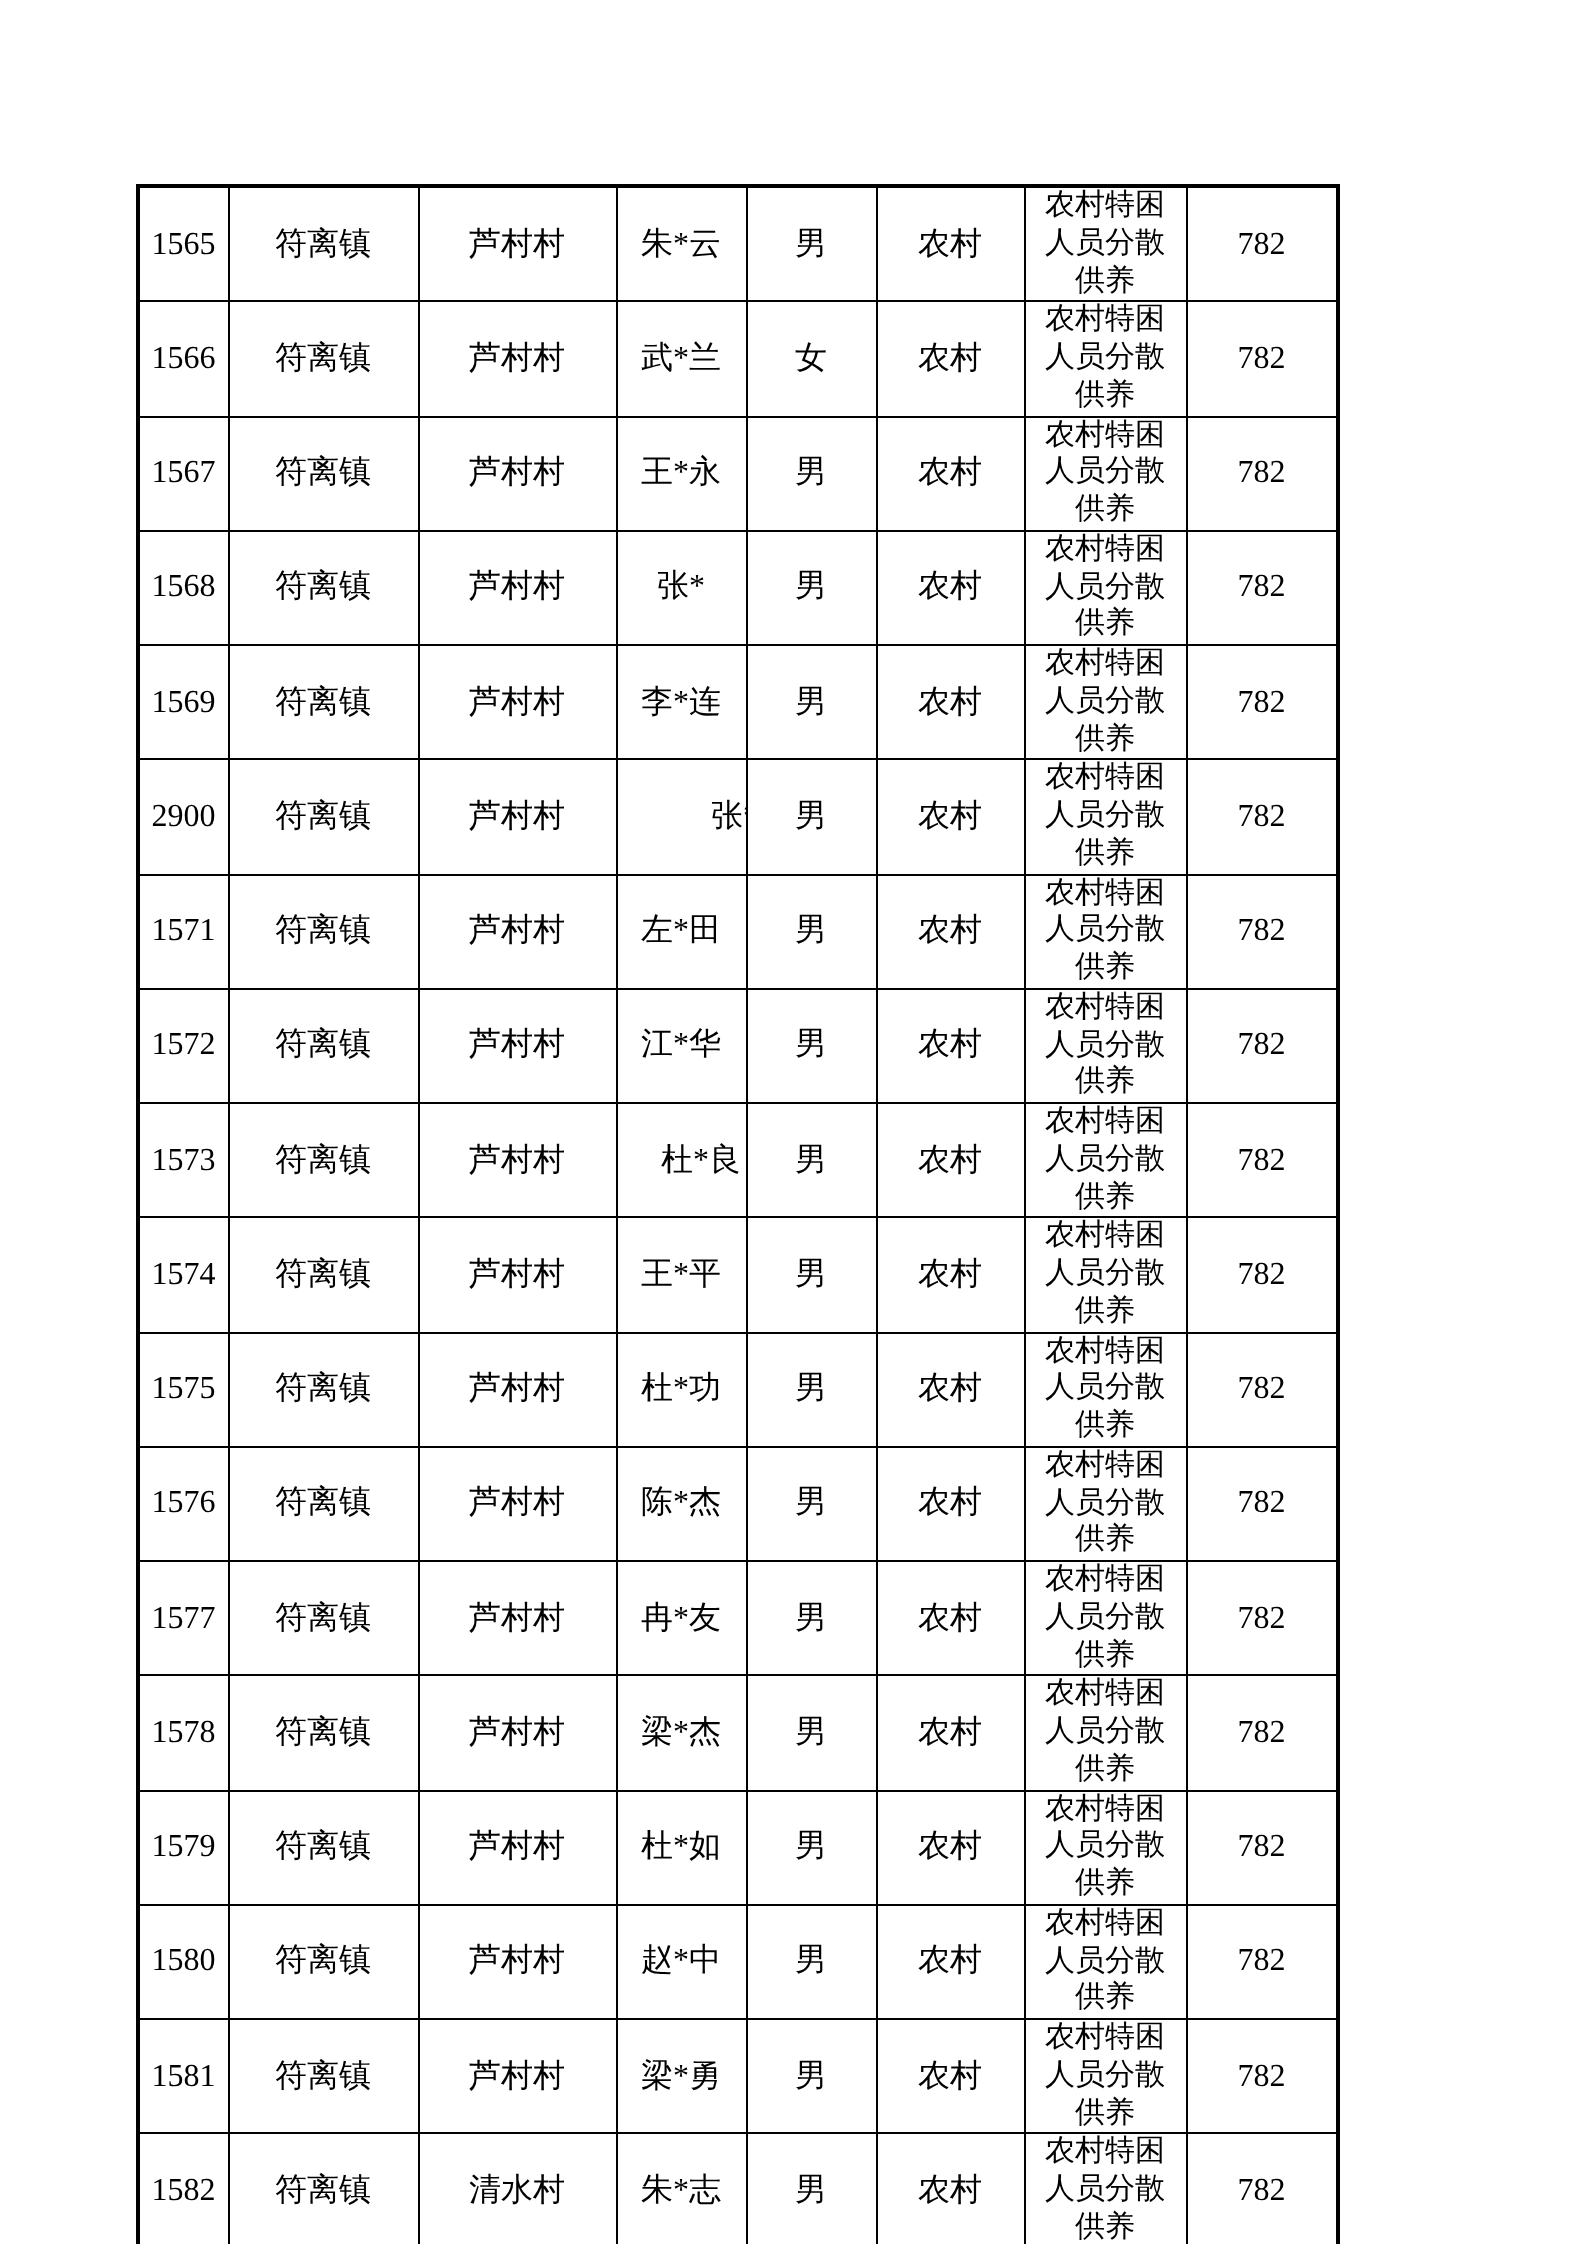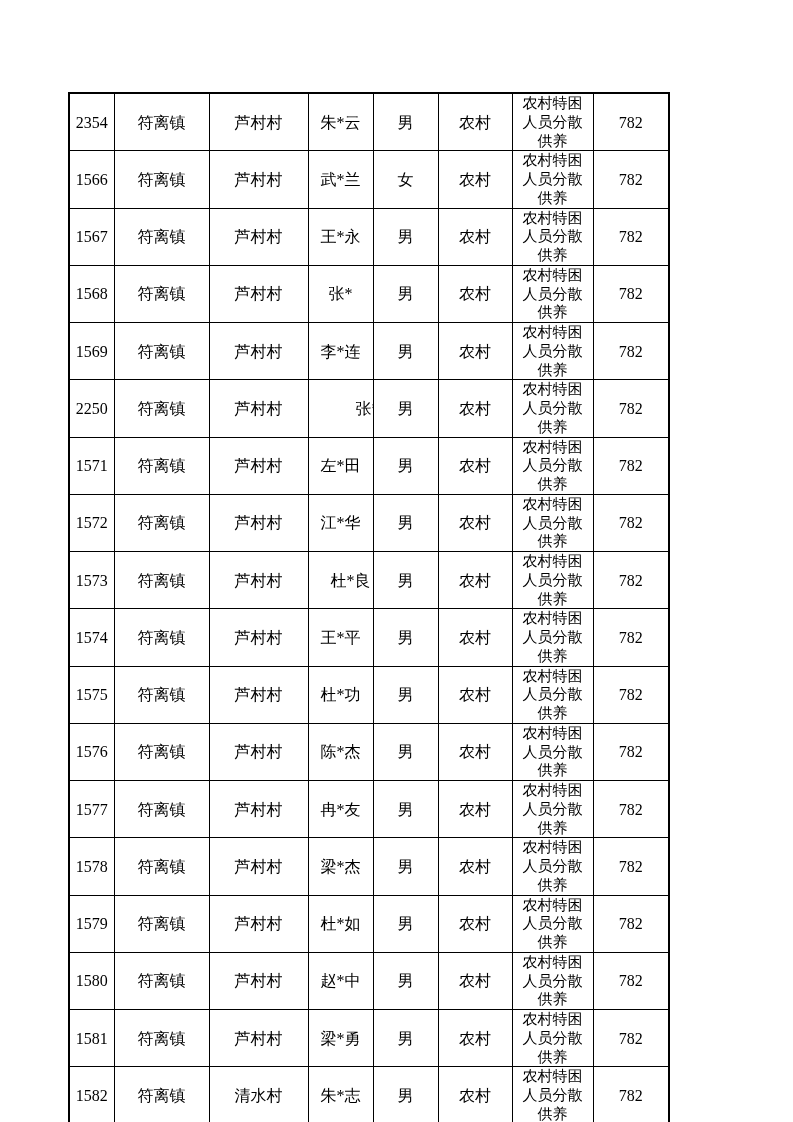--- a/index.html
+++ b/index.html
@@ -65,21 +65,21 @@
       <col class="c-town">
       <col class="c-village">
       <col class="c-name">
       <col class="c-gender">
       <col class="c-cat">
       <col class="c-type">
       <col class="c-amount">
     </colgroup>
     <tbody>
         <tr>
-    <td class="cell-index" style="border-color: rgb(0, 0, 0);">2354</td>
+    <td class="cell-index" style="border-color: rgb(0, 0, 0);">1565</td>
     <td class="cell-town" style="border-color: rgb(0, 0, 0);">符离镇</td>
     <td class="cell-village" style="border-color: rgb(0, 0, 0);">芦村村</td>
     <td class="cell-name" style="border-color: rgb(0, 0, 0);">朱*云</td>
     <td class="cell-gender" style="border-color: rgb(0, 0, 0);">男</td>
     <td class="cell-category" style="border-color: rgb(0, 0, 0);">农村</td>
     <td class="cell-support-type" style="border-color: rgb(0, 0, 0);">农村特困人员分散供养</td>
     <td class="cell-amount" style="border-color: rgb(0, 0, 0);">782</td>
   </tr>
         <tr>
     <td class="cell-index" style="border-color: rgb(0, 0, 0);">1566</td>
@@ -115,21 +115,21 @@
     <td class="cell-index" style="border-color: rgb(0, 0, 0);">1569</td>
     <td class="cell-town" style="border-color: rgb(0, 0, 0);">符离镇</td>
     <td class="cell-village" style="border-color: rgb(0, 0, 0);">芦村村</td>
     <td class="cell-name" style="border-color: rgb(0, 0, 0);">李*连</td>
     <td class="cell-gender" style="border-color: rgb(0, 0, 0);">男</td>
     <td class="cell-category" style="border-color: rgb(0, 0, 0);">农村</td>
     <td class="cell-support-type" style="border-color: rgb(0, 0, 0);">农村特困人员分散供养</td>
     <td class="cell-amount" style="border-color: rgb(0, 0, 0);">782</td>
   </tr>
         <tr>
-    <td class="cell-index" style="border-color: rgb(0, 0, 0);">2250</td>
+    <td class="cell-index" style="border-color: rgb(0, 0, 0);">2900</td>
     <td class="cell-town" style="border-color: rgb(0, 0, 0);">符离镇</td>
     <td class="cell-village" style="border-color: rgb(0, 0, 0);">芦村村</td>
     <td class="cell-name" style="border-color: rgb(0, 0, 0); padding-left: 47px;">张*凡</td>
     <td class="cell-gender" style="border-color: rgb(0, 0, 0);">男</td>
     <td class="cell-category" style="border-color: rgb(0, 0, 0);">农村</td>
     <td class="cell-support-type" style="border-color: rgb(0, 0, 0);">农村特困人员分散供养</td>
     <td class="cell-amount" style="border-color: rgb(0, 0, 0);">782</td>
   </tr>
         <tr>
     <td class="cell-index" style="border-color: rgb(0, 0, 0);">1571</td>

